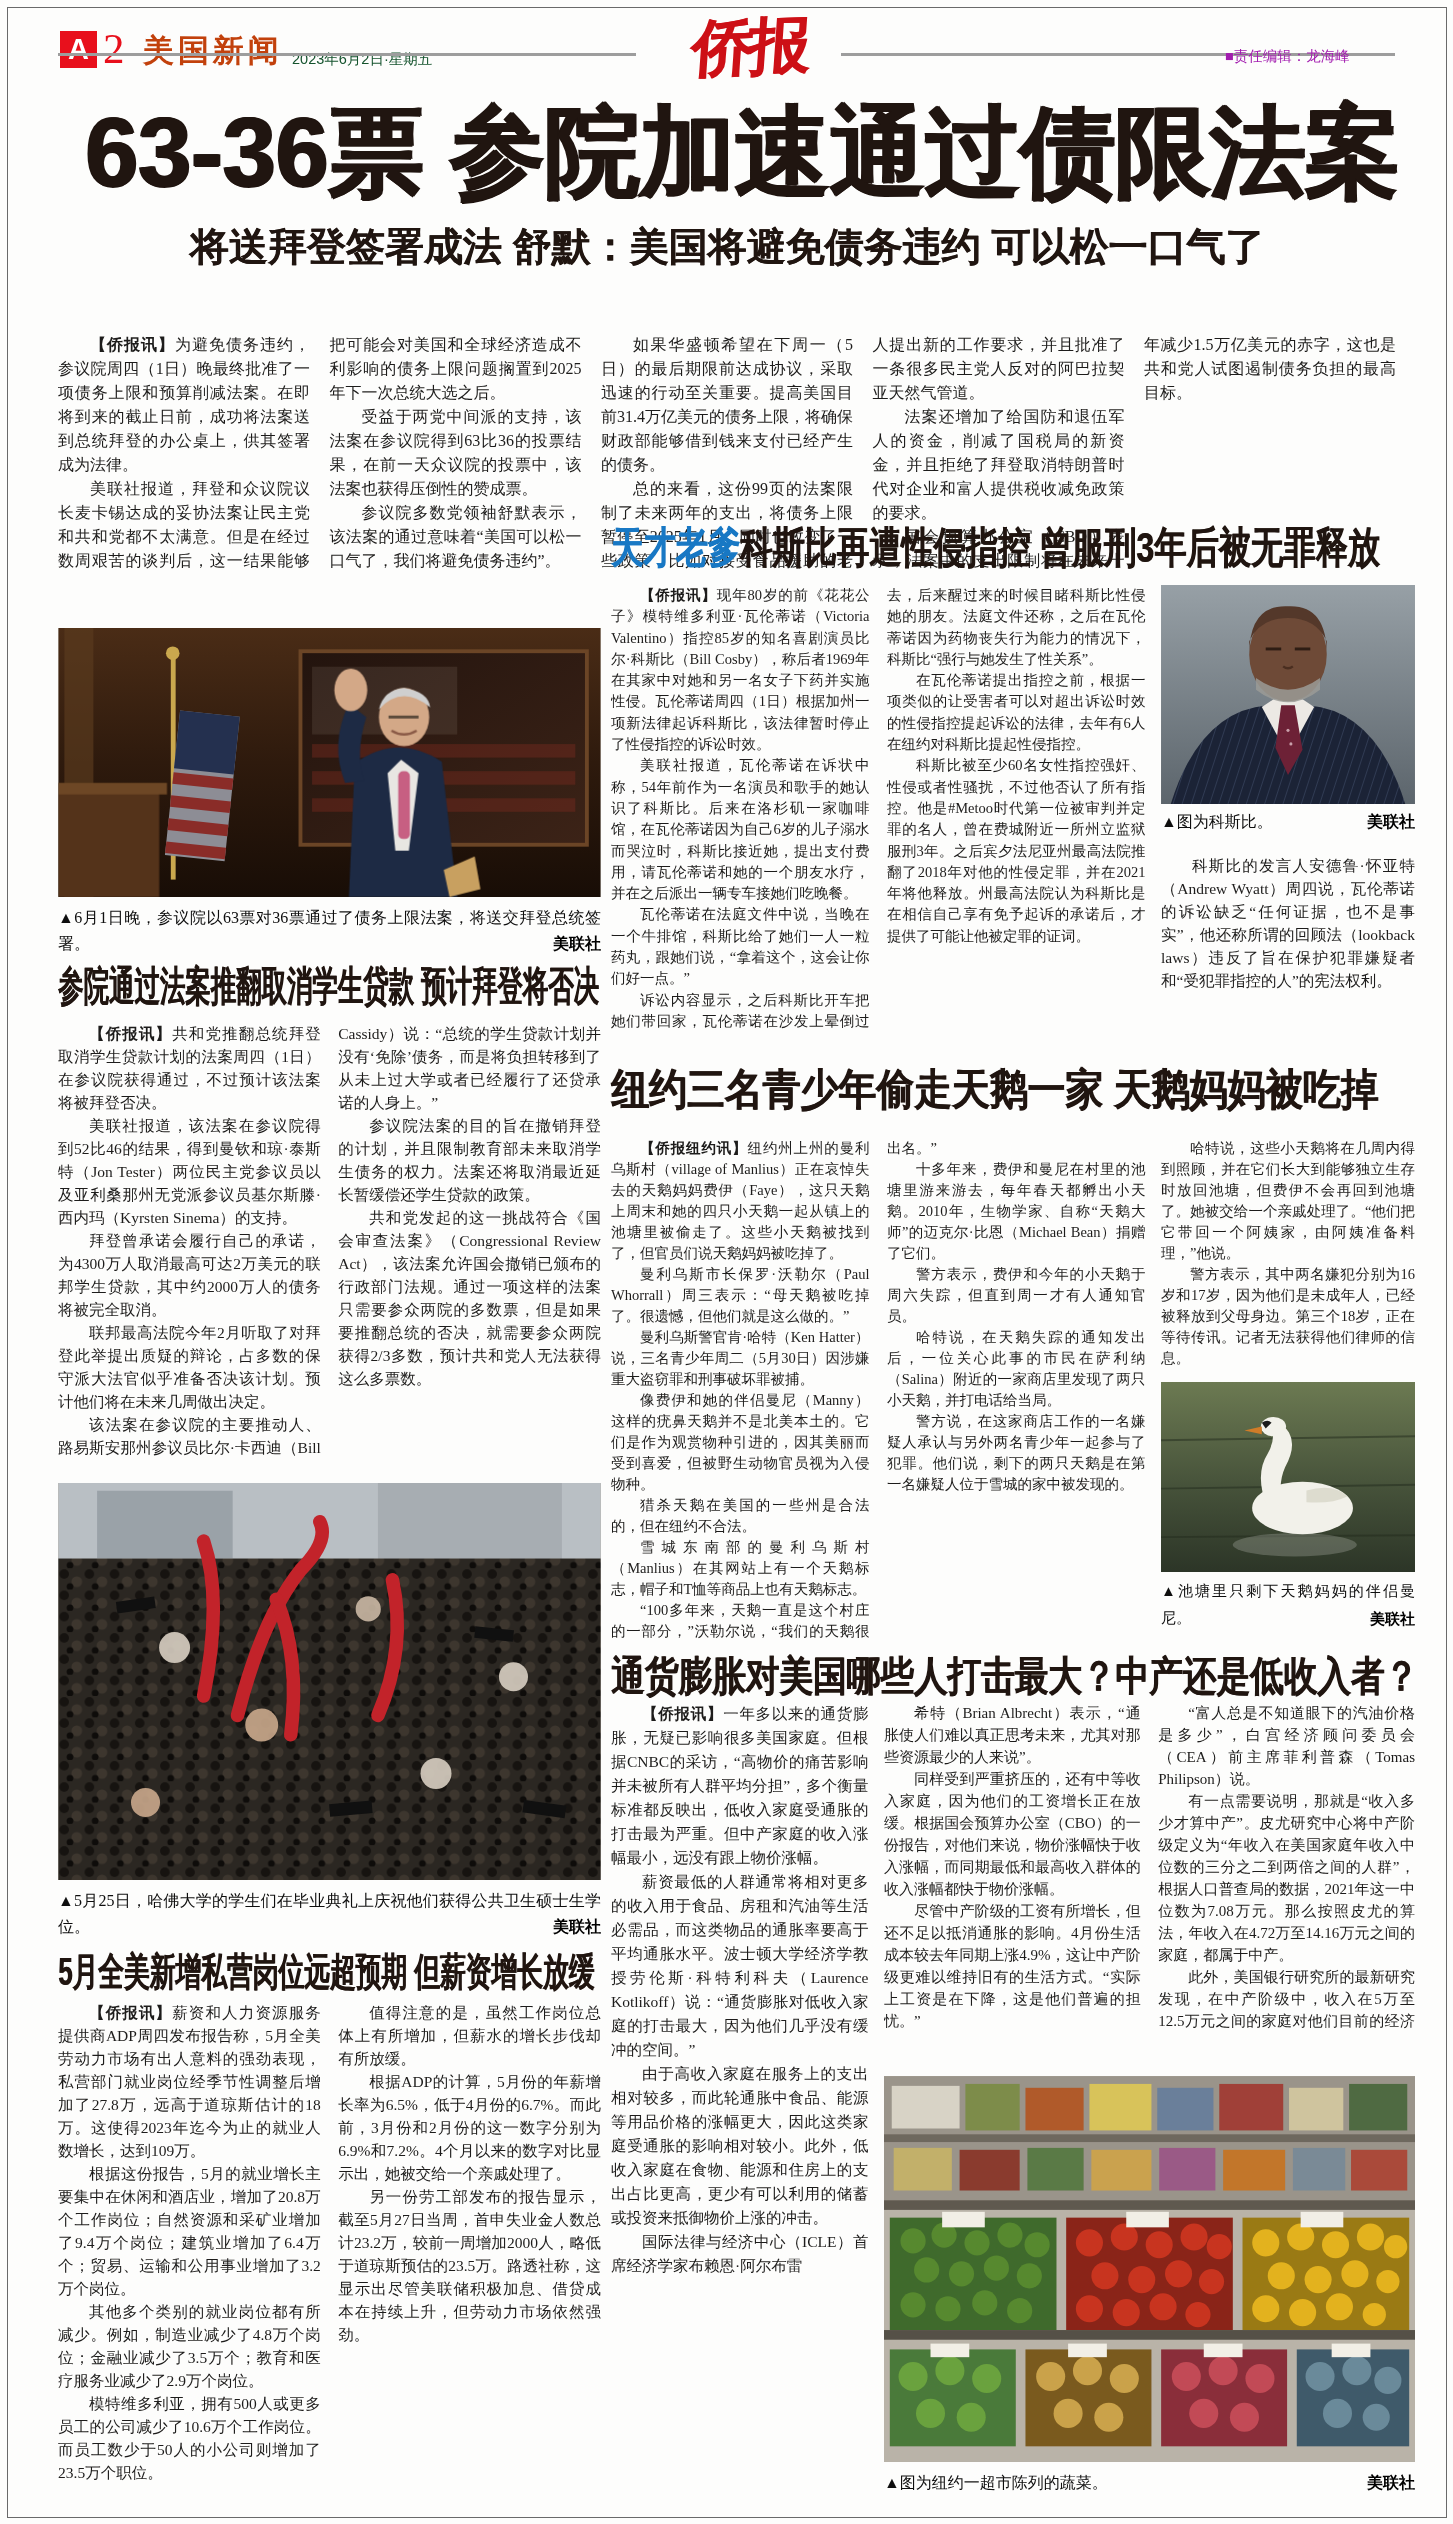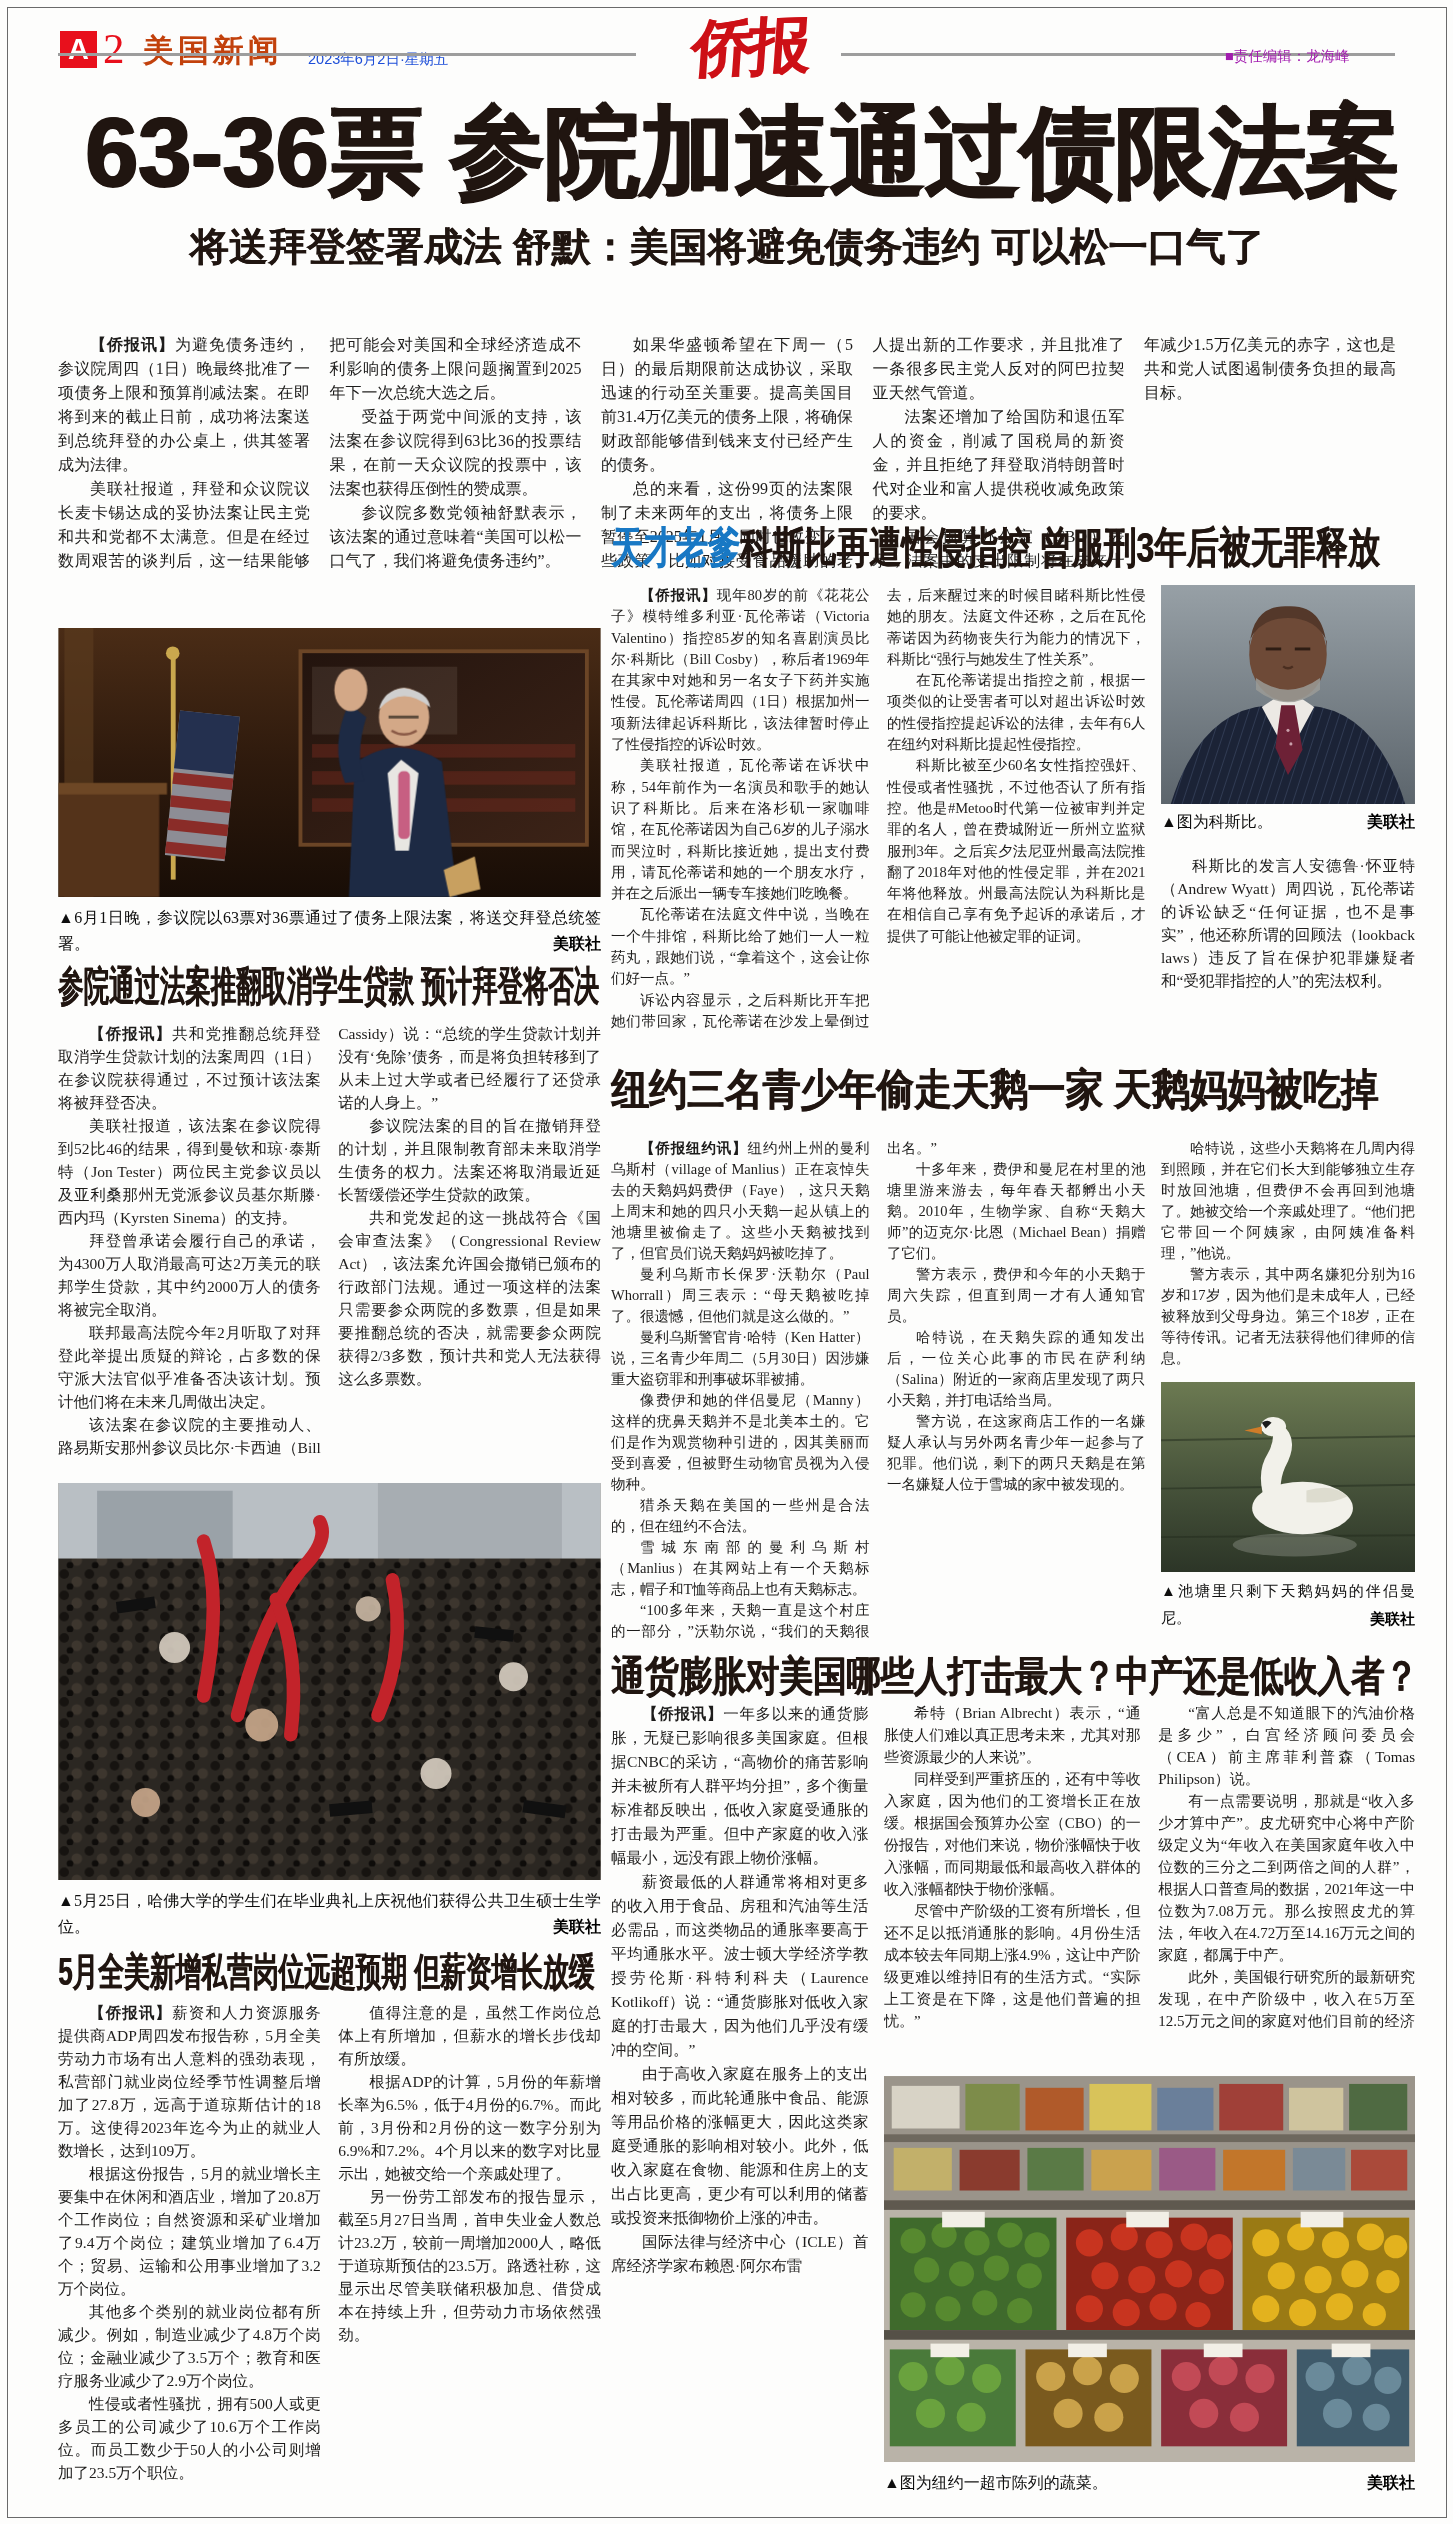--- a/index.html
+++ b/index.html
@@ -6,21 +6,21 @@
   #page{position:relative;width:1454px;height:2525px;background:#fdfdfc;margin:0 auto;overflow:hidden;
         font-family:"Liberation Serif","DejaVu Serif",serif;}
   .abs{position:absolute;}
   .frame{left:6.8px;top:6.8px;width:1438px;height:2509px;border:1px solid #6a6a6a;}
 
   
   .abox{left:60px;top:31px;width:37px;height:37px;background:#e8101c;color:#fff;
         font:900 29px/37px "Liberation Sans",sans-serif;text-align:center;}
   .anum{left:103px;top:25px;font:400 43px/47px "Liberation Serif",serif;color:#e8101c;}
   .section{left:143px;top:33px;font:900 31px/35px "Liberation Sans",sans-serif;color:#c2410c;letter-spacing:3.9px;}
-  .pdate{left:308px;top:50px;font:400 14.5px "Liberation Sans",sans-serif;color:#1d4ed8;}
+  .pdate{left:292px;top:50px;font:400 14.5px "Liberation Sans",sans-serif;color:#14532d;}
   .rule{top:53px;height:2.9px;background:#9d9d9d;}
   .rule.l{left:58px;width:578px;}
   .rule.r{left:841px;width:554px;}
   .masthead{left:663px;top:9.7px;width:171px;text-align:center;
             font:900 62px/74px "Liberation Serif",serif;color:#cd1016;letter-spacing:-4.8px;
             transform:rotate(-2deg) skewX(-6deg);text-shadow:1px 0 #cd1016;}
   .editor{left:1225px;top:47px;font:400 14.5px "Liberation Sans",sans-serif;color:#a21caf;}
 
   
   .hl{display:inline-block;white-space:nowrap;transform-origin:0 50%;
@@ -213,21 +213,21 @@
   <div class="abs cap cap2">
     <span>▲5月25日，哈佛大学的学生们在毕业典礼上庆祝他们获得公共卫生硕士生学位。</span>
     <span class="credit">美联社</span>
   </div>
 
   <div class="abs h3"><span class="hl">5月全美新增私营岗位远超预期 但薪资增长放缓</span></div>
   <div class="abs bt body3">
       <p><span class="tag">【侨报讯】</span>薪资和人力资源服务提供商ADP周四发布报告称，5月全美劳动力市场有出人意料的强劲表现，私营部门就业岗位经季节性调整后增加了27.8万，远高于道琼斯估计的18万。这使得2023年迄今为止的就业人数增长，达到109万。</p>
       <p>根据这份报告，5月的就业增长主要集中在休闲和酒店业，增加了20.8万个工作岗位；自然资源和采矿业增加了9.4万个岗位；建筑业增加了6.4万个；贸易、运输和公用事业增加了3.2万个岗位。</p>
       <p>其他多个类别的就业岗位都有所减少。例如，制造业减少了4.8万个岗位；金融业减少了3.5万个；教育和医疗服务业减少了2.9万个岗位。</p>
-      <p>性侵或者性骚扰，拥有500人或更多员工的公司减少了10.6万个工作岗位。而员工数少于50人的小公司则增加了23.5万个职位。</p>
+      <p>模特维多利亚，拥有500人或更多员工的公司减少了10.6万个工作岗位。而员工数少于50人的小公司则增加了23.5万个职位。</p>
       <p>值得注意的是，虽然工作岗位总体上有所增加，但薪水的增长步伐却有所放缓。</p>
       <p>根据ADP的计算，5月份的年薪增长率为6.5%，低于4月份的6.7%。而此前，3月份和2月份的这一数字分别为6.9%和7.2%。4个月以来的数字对比显示出，她被交给一个亲戚处理了。</p>
       <p>另一份劳工部发布的报告显示，截至5月27日当周，首申失业金人数总计23.2万，较前一周增加2000人，略低于道琼斯预估的23.5万。路透社称，这显示出尽管美联储积极加息、借贷成本在持续上升，但劳动力市场依然强劲。</p>
     </div>
 
   <div class="abs h-cosby">
     <span class="hl"><span class="kicker">天才老爹</span><span>科斯比再遭性侵指控 曾服刑3年后被无罪释放</span></span>
   </div>
   <div class="abs cosby-wrap">
     <div class="bt cosby-text">

